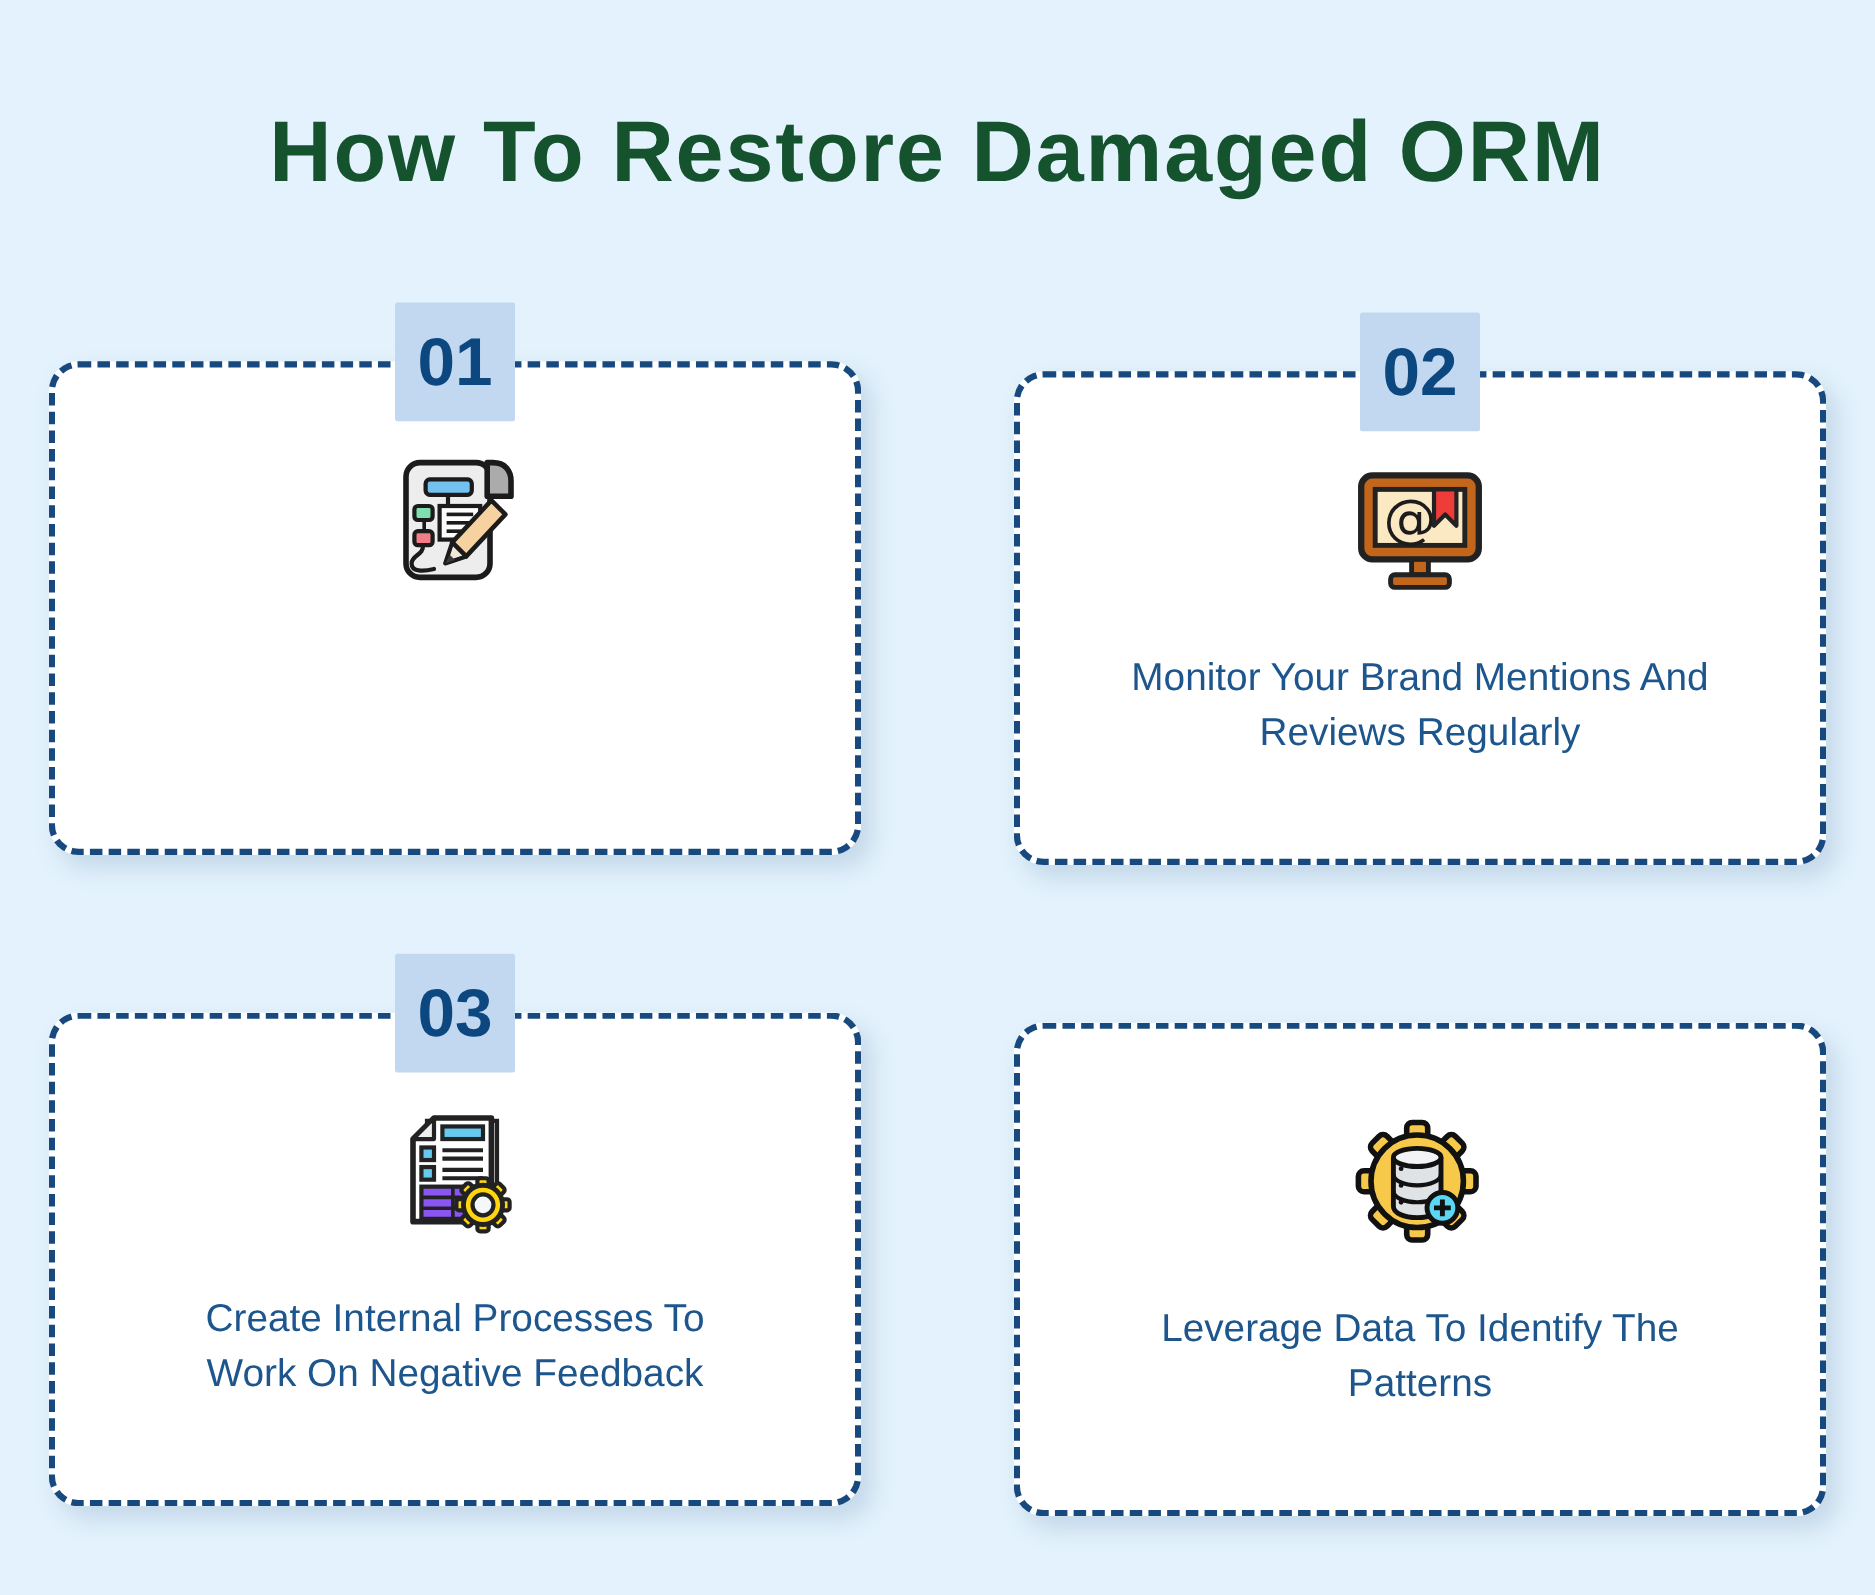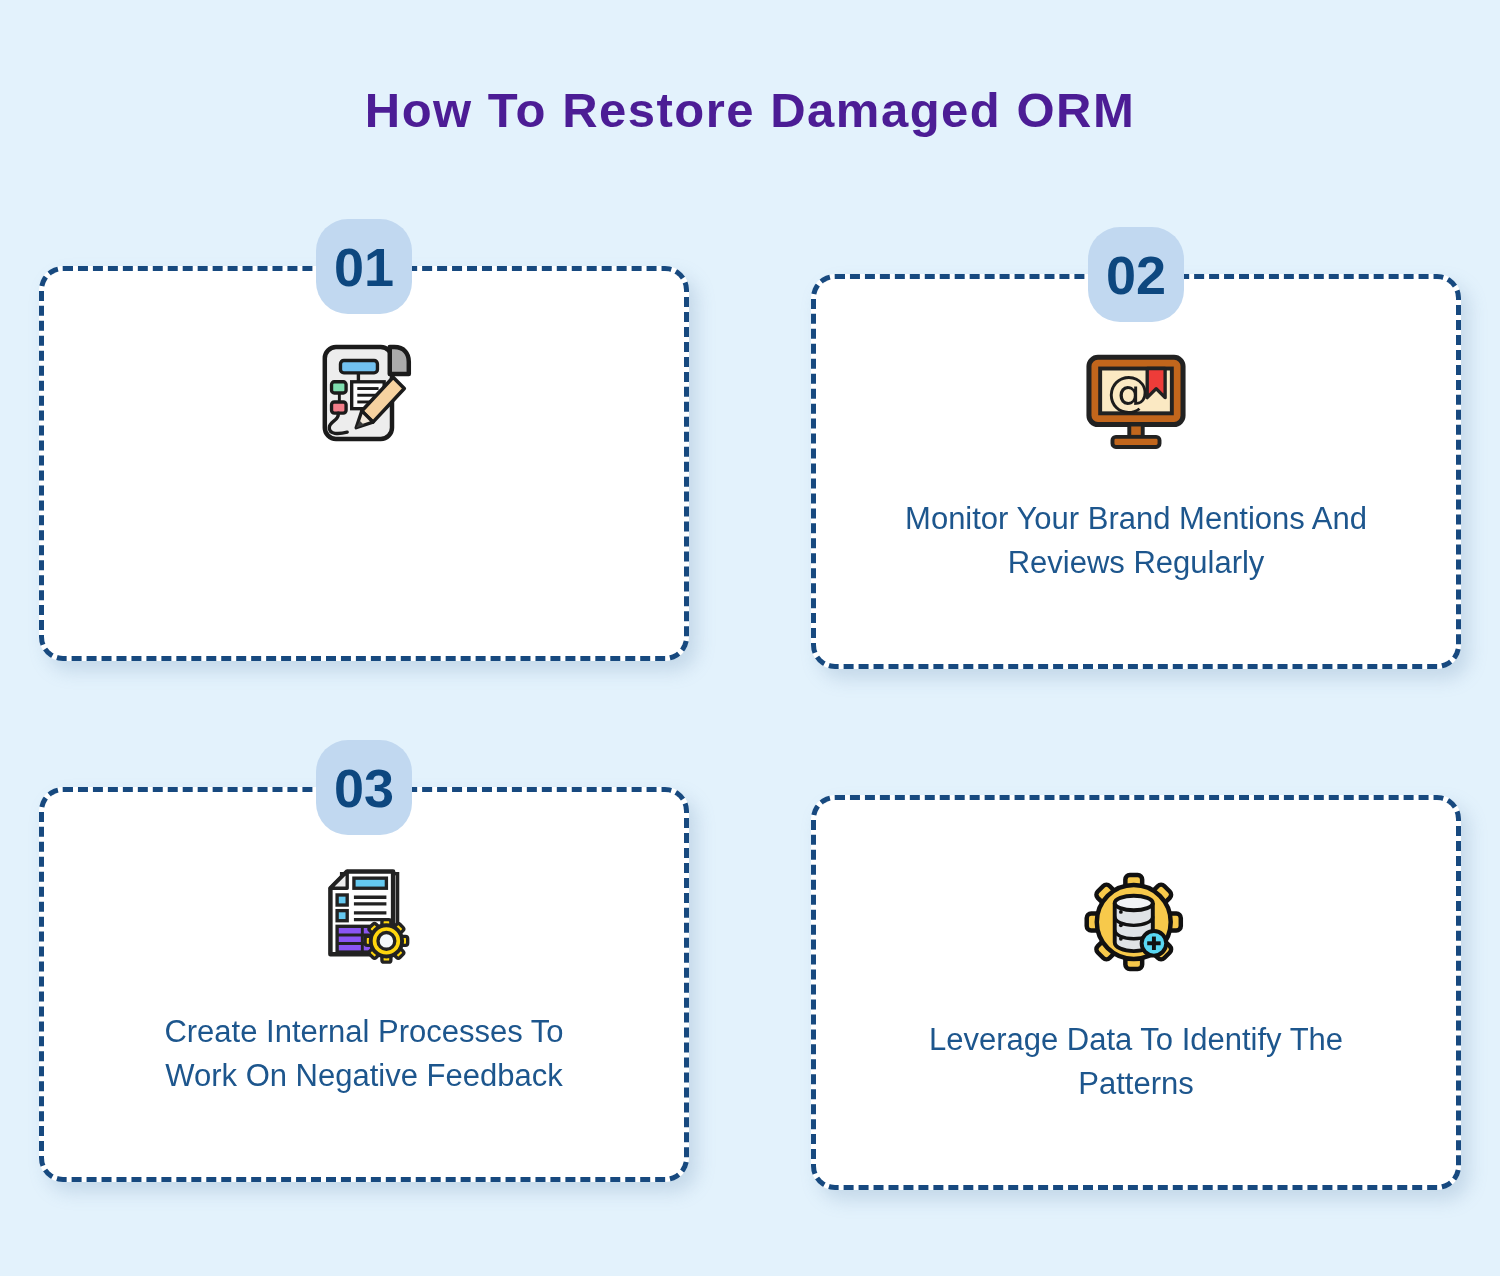--- a/index.html
+++ b/index.html
@@ -8,24 +8,24 @@
     width: 1500px;
     height: 1276px;
     background: #e3f2fc;
     overflow: hidden;
     font-family: "Liberation Sans", sans-serif;
   }
   .page-title {
     margin: 0;
     padding-top: 82px;
     text-align: center;
-    font-size: 49px;
+    font-size: 69px;
     font-weight: bold;
     letter-spacing: 1.5px;
-    color: #4c1d95;
+    color: #14532d;
   }
   .grid {
     width: 1422px;
     margin: 128px auto 0;
     display: grid;
     grid-template-columns: 650px 650px;
     column-gap: 122px;
     row-gap: 118px;
   }
   .card {
@@ -41,21 +41,21 @@
     margin-top: 8px;
   }
   .badge {
     position: absolute;
     top: -52px;
     left: 50%;
     transform: translateX(-50%);
     width: 96px;
     height: 95px;
     background: #c1d8f0;
-    border-radius: 32px;
+    border-radius: 2px;
     display: flex;
     align-items: center;
     justify-content: center;
     font-size: 54px;
     font-weight: bold;
     color: #0d477f;
   }
   .icon-wrap {
     width: 112px;
     height: 112px;

